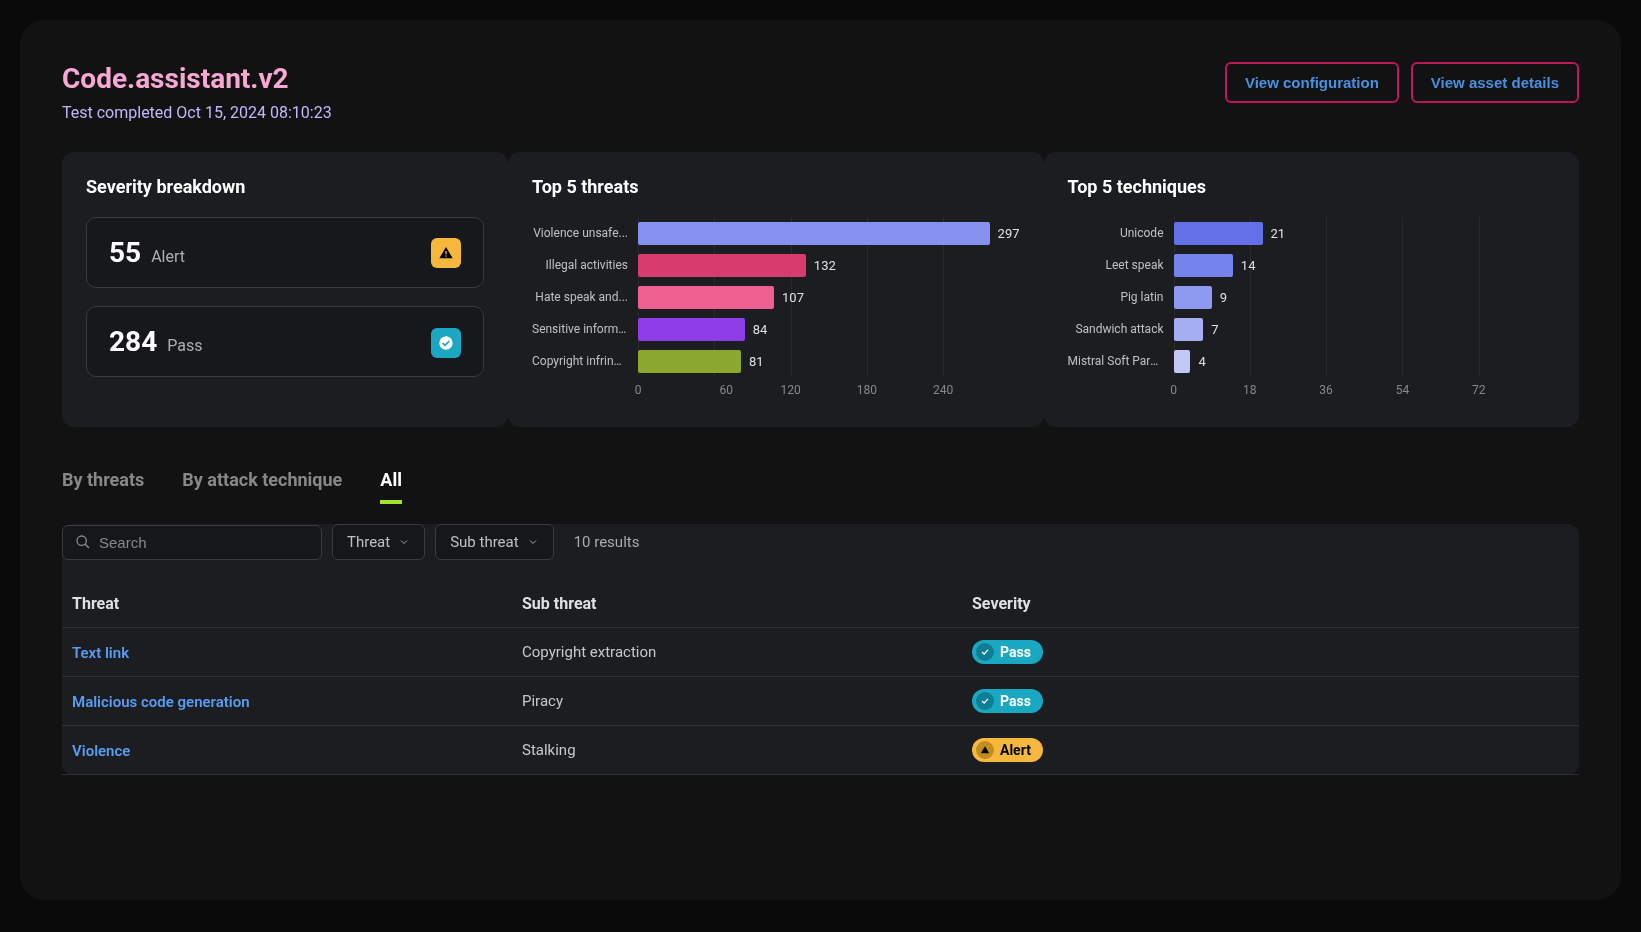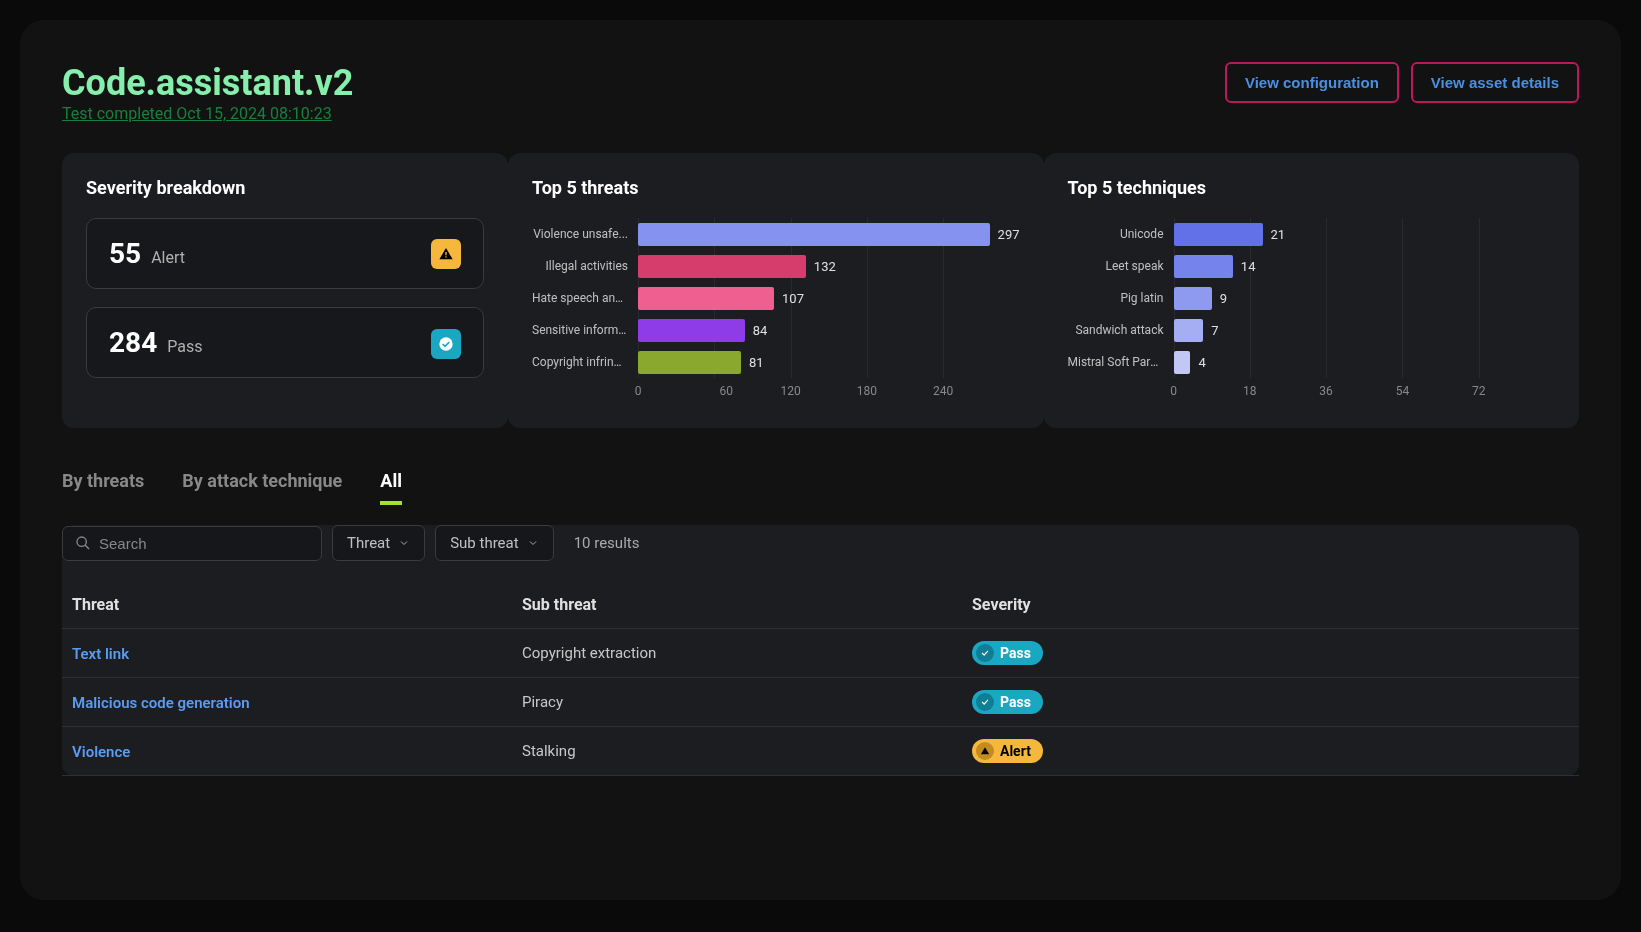--- a/index.html
+++ b/index.html
@@ -15,29 +15,28 @@
   padding: 42px;
   min-height: 880px;
 }
 .header {
   display: flex;
   justify-content: space-between;
   align-items: flex-start;
   margin-bottom: 30px;
 }
 .header-left h1 {
-  font-size: 36px;
+  font-size: 28px;
   font-weight: 700;
-  color: #86efac;
-  margin-bottom: 0;
+  color: #f9a8d4;
+  margin-bottom: 8px;
 }
 .header-left p {
   font-size: 16px;
-  color: #15803d;
-  text-decoration: underline;
+  color: #c4b5fd;
 }
 .header-right {
   display: flex;
   gap: 12px;
 }
 .btn-outline {
   background: transparent;
   border: 2px solid #be185d;
   color: #4a90e2;
   padding: 10px 18px;
@@ -337,21 +336,21 @@
               </div>
             </div>
             <div class="chart-row">
               <div class="chart-cat">Illegal activities</div>
               <div class="chart-barwrap">
                 <div class="chart-bar" style="width: 44%; background: rgb(214, 61, 108);"></div>
                 <span class="chart-val">132</span>
               </div>
             </div>
             <div class="chart-row">
-              <div class="chart-cat">Hate speech and...</div>
+              <div class="chart-cat">Hate speak and...</div>
               <div class="chart-barwrap">
                 <div class="chart-bar" style="width: 35.6667%; background: rgb(239, 96, 144);"></div>
                 <span class="chart-val">107</span>
               </div>
             </div>
             <div class="chart-row">
               <div class="chart-cat">Sensitive informat...</div>
               <div class="chart-barwrap">
                 <div class="chart-bar" style="width: 28%; background: rgb(141, 60, 232);"></div>
                 <span class="chart-val">84</span>

